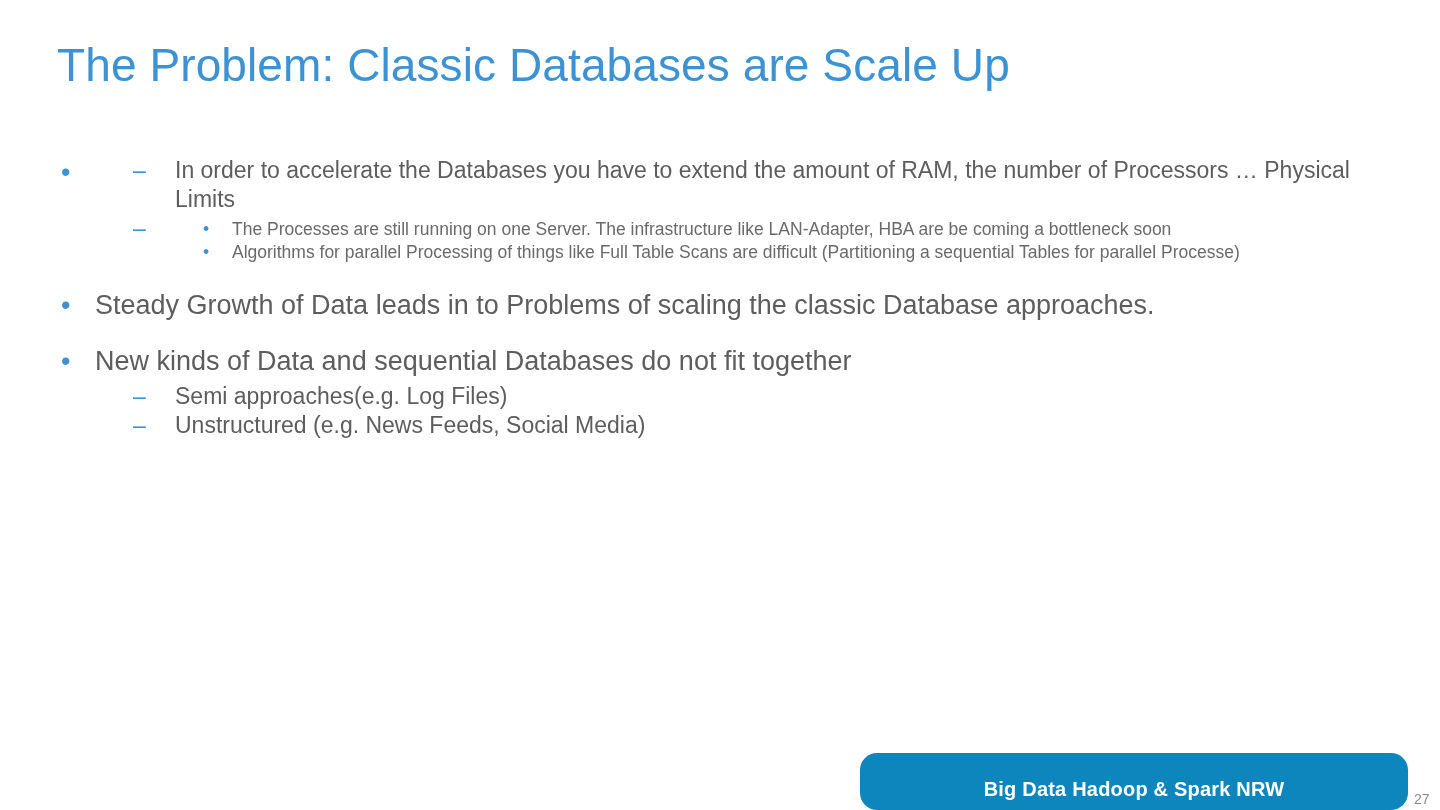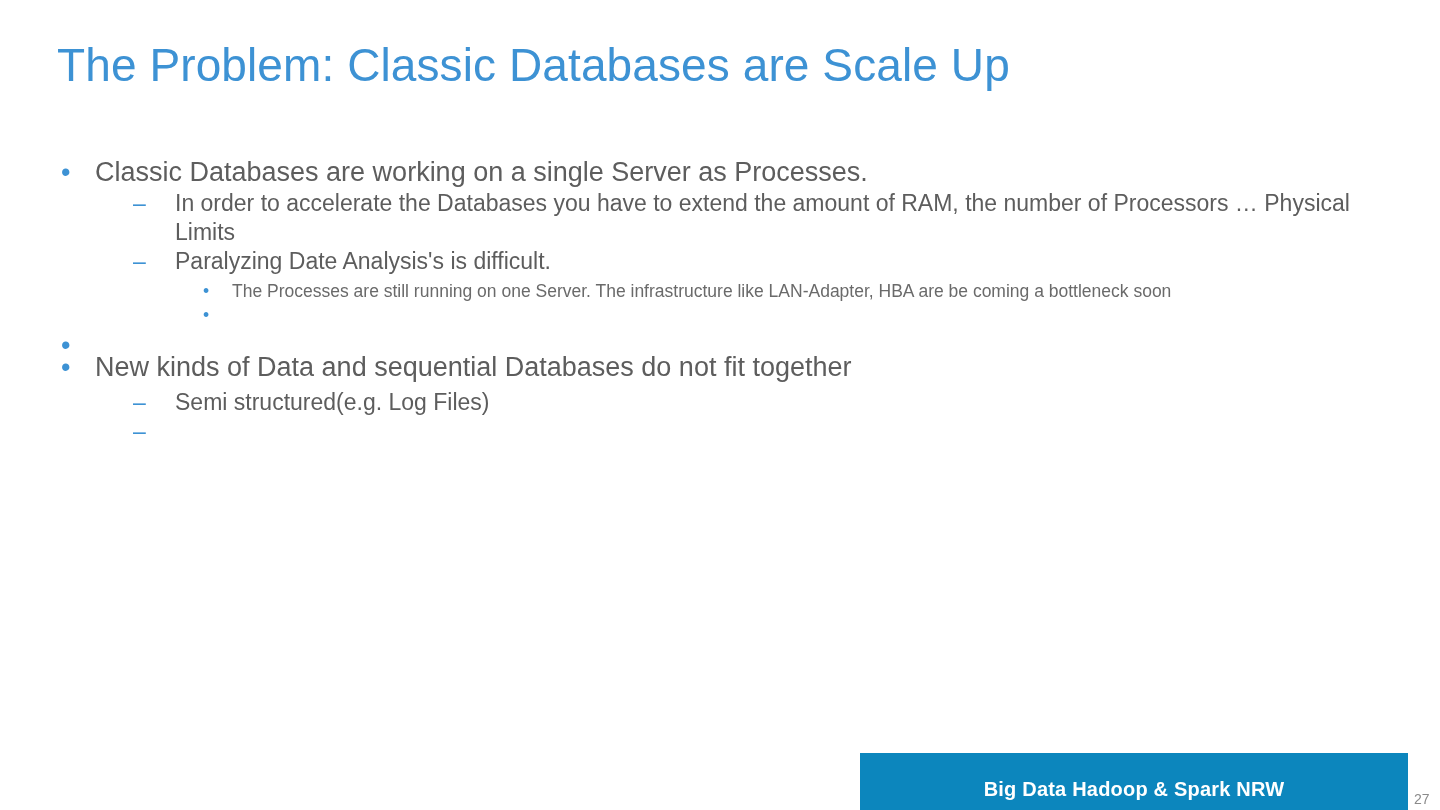--- a/index.html
+++ b/index.html
@@ -109,20 +109,21 @@
   .footer-banner {
     position: absolute;
     left: 860px;
     top: 753px;
     width: 548px;
     height: 57px;
     background: #0c86bd;
     display: flex;
     align-items: center;
     justify-content: center;
+    border-radius: 17px;
   }
   .footer-banner-text {
     color: #ffffff;
     font-size: 20px;
     font-weight: bold;
     letter-spacing: 0.2px;
     padding-top: 16px;
   }
 
   .page-number {
@@ -137,68 +138,69 @@
 <body>
 
 <div id="slide">
 
   <div class="slide-title">The Problem: Classic Databases are Scale Up</div>
 
   <div class="body-area">
 
     <div class="bullet-row lvl1">
       <span class="marker">•</span>
-      <span class="txt">Classic Databases are working on a single Server as Processes.</span>
     </div>
 
     <div class="sp-lvl1-after"></div>
 
     <div class="bullet-row lvl2">
       <span class="marker">–</span>
       <span class="txt">In order to accelerate the Databases you have to extend the amount of RAM, the number of Processors … Physical Limits</span>
     </div>
 
     <div class="bullet-row lvl2">
       <span class="marker">–</span>
-      <span class="txt">Paralyzing Date Analysis's is difficult.</span>
     </div>
 
     <div class="gap-b3-subs"></div>
 
     <div class="bullet-row lvl3">
       <span class="marker">•</span>
       <span class="txt">The Processes are still running on one Server. The infrastructure like LAN-Adapter, HBA are be coming a bottleneck soon</span>
     </div>
 
     <div class="bullet-row lvl3">
       <span class="marker">•</span>
+      <span class="txt">Algorithms for parallel Processing of things like Full Table Scans are difficult (Partitioning a  sequential Tables for parallel Processe)</span>
     </div>
 
     <div class="gap-before-b2"></div>
 
     <div class="bullet-row lvl1">
       <span class="marker">•</span>
+      <span class="txt">Steady Growth of Data leads in to Problems of scaling the classic Database approaches.</span>
     </div>
 
     <div class="gap-before-b3"></div>
 
     <div class="bullet-row lvl1">
       <span class="marker">•</span>
       <span class="txt">New kinds of Data and sequential Databases do not fit together</span>
     </div>
 
     <div class="gap-b3-subs"></div>
 
     <div class="bullet-row lvl2">
       <span class="marker">–</span>
-      <span class="txt">Semi structured(e.g. Log Files)</span>
-    </div>
-
-    <div class="bullet-row lvl2">
-      <span class="marker">–</span>
+      <span class="txt">Semi approaches(e.g. Log Files)</span>
+    </div>
+
+    <div class="bullet-row lvl2">
+      <span class="marker">–</span>
+      <span class="txt">Unstructured (e.g. News Feeds, Social Media)</span>
     </div>
 
   </div>
 
   <div class="footer-banner">
     <span class="footer-banner-text">Big Data Hadoop &amp; Spark NRW</span>
   </div>
 
   <div class="page-number">27</div>
 

